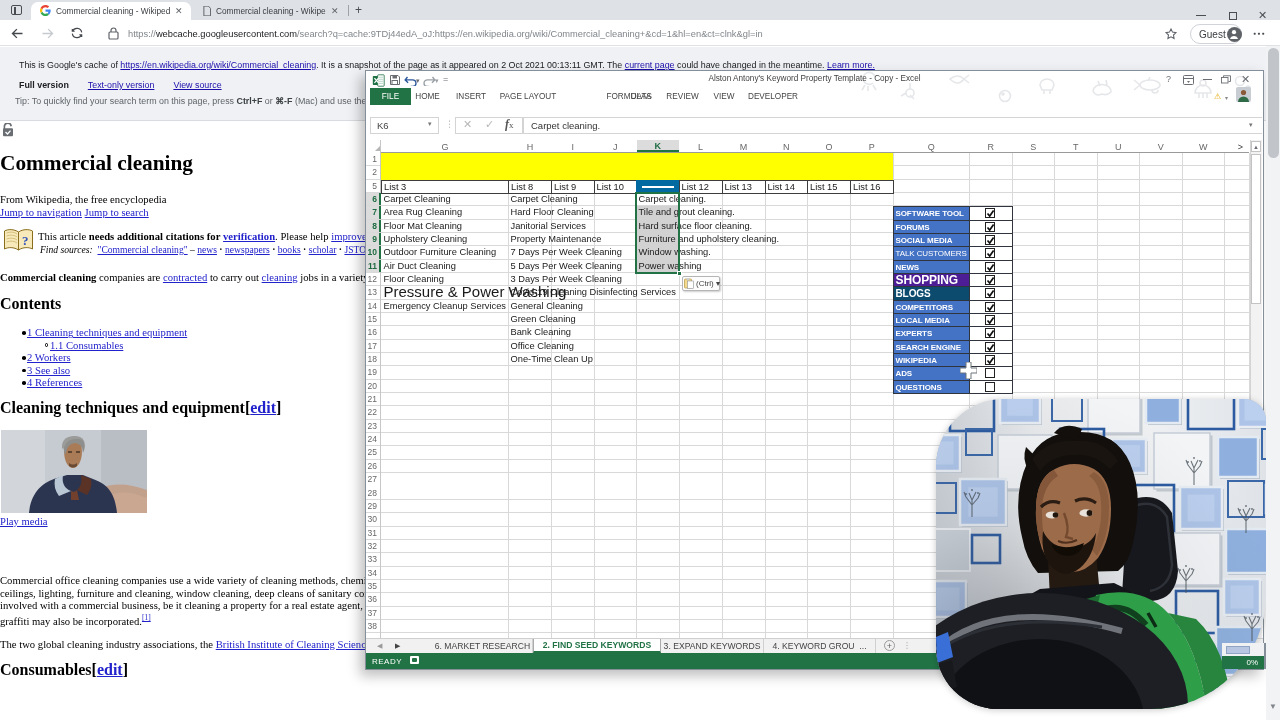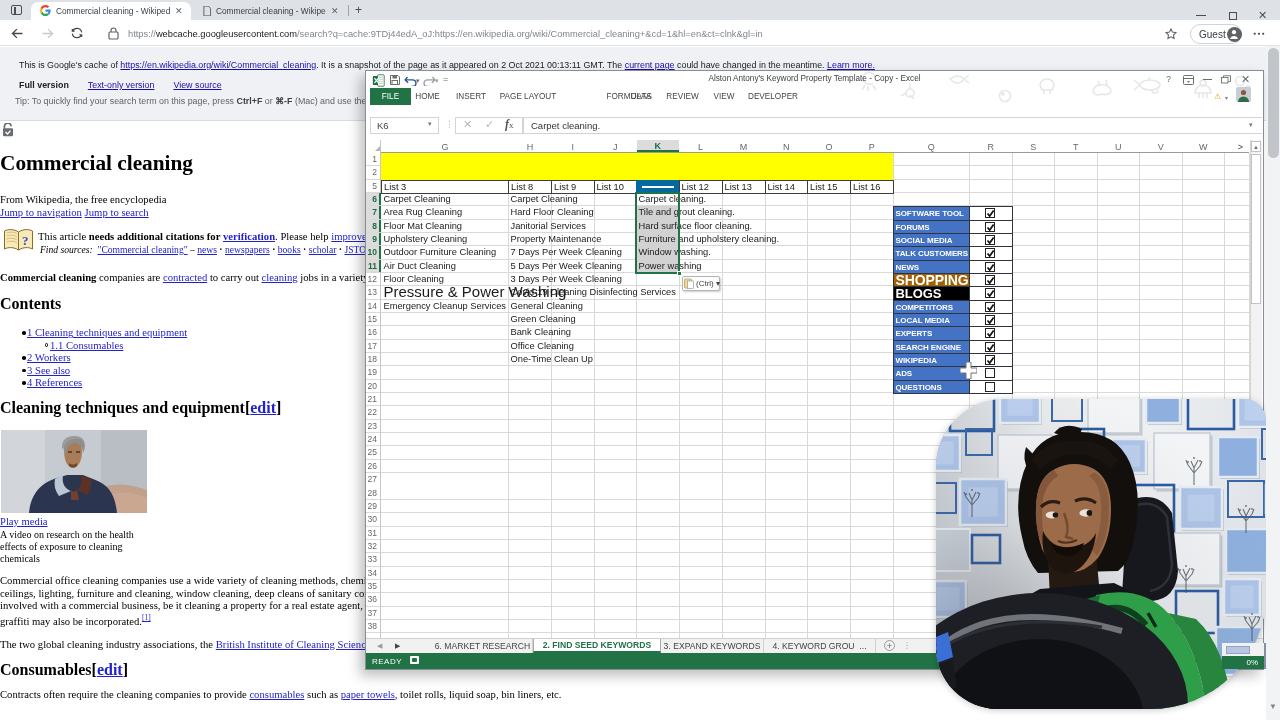--- a/index.html
+++ b/index.html
@@ -102,28 +102,26 @@
 <path d="M54 49 L62 45 Q60 57 70 61 L58 66 Q52 58 54 49Z" fill="#b9c6d4"></path>
 <path d="M80 45 Q82 55 76 60 L86 65 Q92 57 90 49Z" fill="#5a3326"></path>
 <path d="M70 61 Q74 63 76 60 L78 70 70 70Z" fill="#73402d"></path>
 <path d="M63 20 Q63 10 72 10 Q81 10 81 21 Q81 29 78 34 Q75 38 72 38 Q69 38 66 34 Q63 29 63 20Z" fill="#a97c57"></path>
 <path d="M63 21 Q60 9 70 7 Q80 5 83 12 Q85 17 82 23 Q81 13 74 13 Q66 14 65 23 Q64 26 63 21Z" fill="#8e8e8c"></path>
 <path d="M61 19 Q60 7 72 6 Q84 5 84 16 Q84 10 78 9 Q66 8 64 16Z" fill="#9b9b99"></path>
 <path d="M67 22 L71 22 M75 22 L79 22" stroke="#4a3526" stroke-width="1.3"></path>
 <path d="M68 33 Q72 36 76 33 L76 36 Q72 39 68 36Z" fill="#6b4a33"></path>
 </svg></div>
 <div class="ab" style="left:0;top:516px;font-family:'Liberation Serif',serif;font-size:10.65px"><span class="lnk">Play media</span></div>
-<div class="ab" style="left:0;top:528.5px;font-family:'Liberation Serif',serif;font-size:10px;color:#000;line-height:12.2px">A video on research on the health<br>effects of exposure to cleaning<br>chemicals</div>
 <div class="ab" style="left:0;top:575px;font-family:'Liberation Serif',serif;font-size:10.65px;white-space:nowrap;color:#000">Commercial office cleaning companies use a wide variety of cleaning methods, chemicals, and equipment to facilitate and expedite the cleaning process. The scope of work may include all internal, general and routine cleaning, including floors, tiles, partition walls, internal walls, suspended</div>
 <div class="ab" style="left:0;top:587.5px;font-family:'Liberation Serif',serif;font-size:10.65px;white-space:nowrap;color:#000">ceilings, lighting, furniture and cleaning, window cleaning, deep cleans of sanitary conveniences and washing facilities, kitchens and dining areas, consumables and feminine hygiene facilities as well as cleaning of telephones, IT, and other periodic cleaning as requested. The worker who is</div>
 <div class="ab" style="left:0;top:600px;font-family:'Liberation Serif',serif;font-size:10.65px;white-space:nowrap;color:#000">involved with a commercial business, be it cleaning a property for a real estate agent, or a domestic house clean. External cleaning, litter picking, and removal of</div>
 <div class="ab" style="left:0;top:613px;font-family:'Liberation Serif',serif;font-size:10.65px;white-space:nowrap;color:#000">graffiti may also be incorporated.<sup style="font-size:7.5px"><span class="lnk">[1]</span></sup></div>
 <div class="ab" style="left:0;top:638.5px;font-family:'Liberation Serif',serif;font-size:10.65px;white-space:nowrap;color:#000">The two global cleaning industry associations, the <span class="lnk">British Institute of Cleaning Science</span> and ISSA have established training standards</div>
 <div class="ab" style="left:0;top:661px;font-family:'Liberation Serif',serif;font-size:16px;font-weight:bold;color:#000">Consumables[<span class="lnk">edit</span>]</div>
-<div class="ab" style="left:0;top:689px;font-family:'Liberation Serif',serif;font-size:10.65px;white-space:nowrap;color:#000">Contracts often require the cleaning companies to provide <span class="lnk">consumables</span> such as <span class="lnk">paper towels</span>, toilet rolls, liquid soap, bin liners, etc.</div>
 <div class="ab" id="xl" style="left:365px;top:70px;width:899px;height:600px;background:#fff;border:1px solid #848f99;box-shadow:-5px 6px 12px rgba(0,0,0,.25);z-index:20"></div>
 <svg class="ab" style="left:855px;top:71px;z-index:21;opacity:.6" width="400" height="34" viewBox="0 0 400 34">
       <g fill="none" stroke="#d4d7db" stroke-width="1.6">
         <path d="M18 12 a6 6 0 1 1 2 -6 m-10 8 l-3 5 m6 -4 l0 5 m5 -6 l3 5"></path>
         <circle cx="55" cy="22" r="4"></circle>
         <path d="M55 18 l0 -6 m-4 10 l-5 3 m9 -1 l4 4"></path>
         <path d="M95 8 q8 -6 14 0 q-6 8 -14 0z m14 0 l5 -4 m-5 4 l5 4"></path>
         <circle cx="150" cy="25" r="5.5"></circle>
         <circle cx="148" cy="23" r="1" fill="#d4d7db"></circle>
         <path d="M185 14 a7 6 0 1 1 14 0 l-2 5 -10 0z m4 5 l0 4 m6 -4 l0 4"></path>
@@ -333,39 +331,39 @@
 <div class="ab" style="left:984.75px;top:221.5px;width:10px;height:10px;z-index:23;background:#fff;border:1.4px solid #222"></div>
 <svg class="ab" style="left:985.75px;top:222.5px;z-index:24" width="9" height="9" viewBox="0 0 9 9">
       <path d="M1.5 4.5l2.2 2.6L7.6 1.6" fill="none" stroke="#111" stroke-width="1.7"></path>
     </svg>
 <div class="ab" style="left:892.5px;top:233.04px;width:77.5px;height:14.34px;z-index:22;background:#4472c4;border:1px solid #30343c;color:#fff;font-size:8px;font-weight:bold;letter-spacing:-0.1px;line-height:13.34px;padding-left:2px;white-space:nowrap;overflow:hidden">SOCIAL MEDIA</div>
 <div class="ab" style="left:969px;top:233.04px;width:43.5px;height:14.34px;z-index:22;background:#fff;border:1px solid #30343c"></div>
 <div class="ab" style="left:984.75px;top:234.84px;width:10px;height:10px;z-index:23;background:#fff;border:1.4px solid #222"></div>
 <svg class="ab" style="left:985.75px;top:235.84px;z-index:24" width="9" height="9" viewBox="0 0 9 9">
       <path d="M1.5 4.5l2.2 2.6L7.6 1.6" fill="none" stroke="#111" stroke-width="1.7"></path>
     </svg>
-<div class="ab" style="left:892.5px;top:246.38px;width:77.5px;height:14.34px;z-index:22;background:#4472c4;border:1px solid #30343c;color:#fff;font-size:8px;font-weight:bold;letter-spacing:-0.1px;line-height:13.34px;padding-left:2px;white-space:nowrap;overflow:hidden">TALK CUSTOMERS</div>
+<div class="ab" style="left:892.5px;top:246.38px;width:77.5px;height:14.34px;z-index:22;background:#4472c4;border:1px solid #30343c;color:#fff;font-size:8px;font-weight:normal;letter-spacing:-0.1px;line-height:13.34px;padding-left:2px;white-space:nowrap;overflow:hidden">TALK CUSTOMERS</div>
 <div class="ab" style="left:969px;top:246.38px;width:43.5px;height:14.34px;z-index:22;background:#fff;border:1px solid #30343c"></div>
 <div class="ab" style="left:984.75px;top:248.18px;width:10px;height:10px;z-index:23;background:#fff;border:1.4px solid #222"></div>
 <svg class="ab" style="left:985.75px;top:249.18px;z-index:24" width="9" height="9" viewBox="0 0 9 9">
       <path d="M1.5 4.5l2.2 2.6L7.6 1.6" fill="none" stroke="#111" stroke-width="1.7"></path>
     </svg>
 <div class="ab" style="left:892.5px;top:259.72px;width:77.5px;height:14.34px;z-index:22;background:#4472c4;border:1px solid #30343c;color:#fff;font-size:8px;font-weight:bold;letter-spacing:-0.1px;line-height:13.34px;padding-left:2px;white-space:nowrap;overflow:hidden">NEWS</div>
 <div class="ab" style="left:969px;top:259.72px;width:43.5px;height:14.34px;z-index:22;background:#fff;border:1px solid #30343c"></div>
 <div class="ab" style="left:984.75px;top:261.52000000000004px;width:10px;height:10px;z-index:23;background:#fff;border:1.4px solid #222"></div>
 <svg class="ab" style="left:985.75px;top:262.52000000000004px;z-index:24" width="9" height="9" viewBox="0 0 9 9">
       <path d="M1.5 4.5l2.2 2.6L7.6 1.6" fill="none" stroke="#111" stroke-width="1.7"></path>
     </svg>
-<div class="ab" style="left:892.5px;top:273.06px;width:77.5px;height:14.34px;z-index:22;background:#a16207;border:1px solid #30343c;color:#fff;font-size:14px;font-weight:bold;letter-spacing:-0.1px;line-height:13.34px;padding-left:2px;white-space:nowrap;overflow:hidden">SHOPPING</div>
+<div class="ab" style="left:892.5px;top:273.06px;width:77.5px;height:14.34px;z-index:22;background:#4c1d95;border:1px solid #30343c;color:#fff;font-size:12px;font-weight:bold;letter-spacing:-0.1px;line-height:13.34px;padding-left:2px;white-space:nowrap;overflow:hidden">SHOPPING</div>
 <div class="ab" style="left:969px;top:273.06px;width:43.5px;height:14.34px;z-index:22;background:#fff;border:1px solid #30343c"></div>
 <div class="ab" style="left:984.75px;top:274.86px;width:10px;height:10px;z-index:23;background:#fff;border:1.4px solid #222"></div>
 <svg class="ab" style="left:985.75px;top:275.86px;z-index:24" width="9" height="9" viewBox="0 0 9 9">
       <path d="M1.5 4.5l2.2 2.6L7.6 1.6" fill="none" stroke="#111" stroke-width="1.7"></path>
     </svg>
-<div class="ab" style="left:892.5px;top:286.4px;width:77.5px;height:14.34px;z-index:22;background:#000000;border:1px solid #30343c;color:#fff;font-size:13px;font-weight:bold;letter-spacing:-0.1px;line-height:13.34px;padding-left:2px;white-space:nowrap;overflow:hidden">BLOGS</div>
+<div class="ab" style="left:892.5px;top:286.4px;width:77.5px;height:14.34px;z-index:22;background:#0c4a6e;border:1px solid #30343c;color:#fff;font-size:10px;font-weight:bold;letter-spacing:-0.1px;line-height:13.34px;padding-left:2px;white-space:nowrap;overflow:hidden">BLOGS</div>
 <div class="ab" style="left:969px;top:286.4px;width:43.5px;height:14.34px;z-index:22;background:#fff;border:1px solid #30343c"></div>
 <div class="ab" style="left:984.75px;top:288.2px;width:10px;height:10px;z-index:23;background:#fff;border:1.4px solid #222"></div>
 <svg class="ab" style="left:985.75px;top:289.2px;z-index:24" width="9" height="9" viewBox="0 0 9 9">
       <path d="M1.5 4.5l2.2 2.6L7.6 1.6" fill="none" stroke="#111" stroke-width="1.7"></path>
     </svg>
 <div class="ab" style="left:892.5px;top:299.74px;width:77.5px;height:14.34px;z-index:22;background:#4472c4;border:1px solid #30343c;color:#fff;font-size:8px;font-weight:bold;letter-spacing:-0.1px;line-height:13.34px;padding-left:2px;white-space:nowrap;overflow:hidden">COMPETITORS</div>
 <div class="ab" style="left:969px;top:299.74px;width:43.5px;height:14.34px;z-index:22;background:#fff;border:1px solid #30343c"></div>
 <div class="ab" style="left:984.75px;top:301.54px;width:10px;height:10px;z-index:23;background:#fff;border:1.4px solid #222"></div>
 <svg class="ab" style="left:985.75px;top:302.54px;z-index:24" width="9" height="9" viewBox="0 0 9 9">
       <path d="M1.5 4.5l2.2 2.6L7.6 1.6" fill="none" stroke="#111" stroke-width="1.7"></path>

